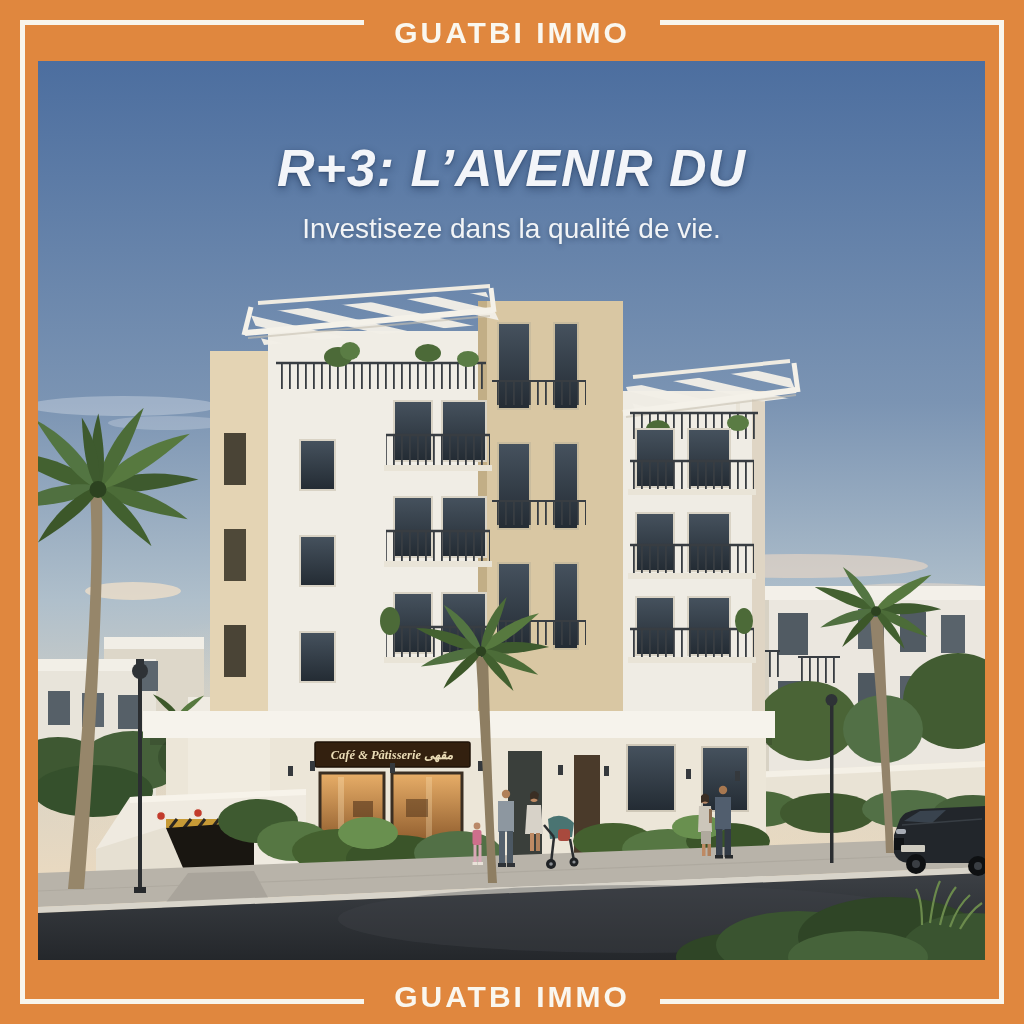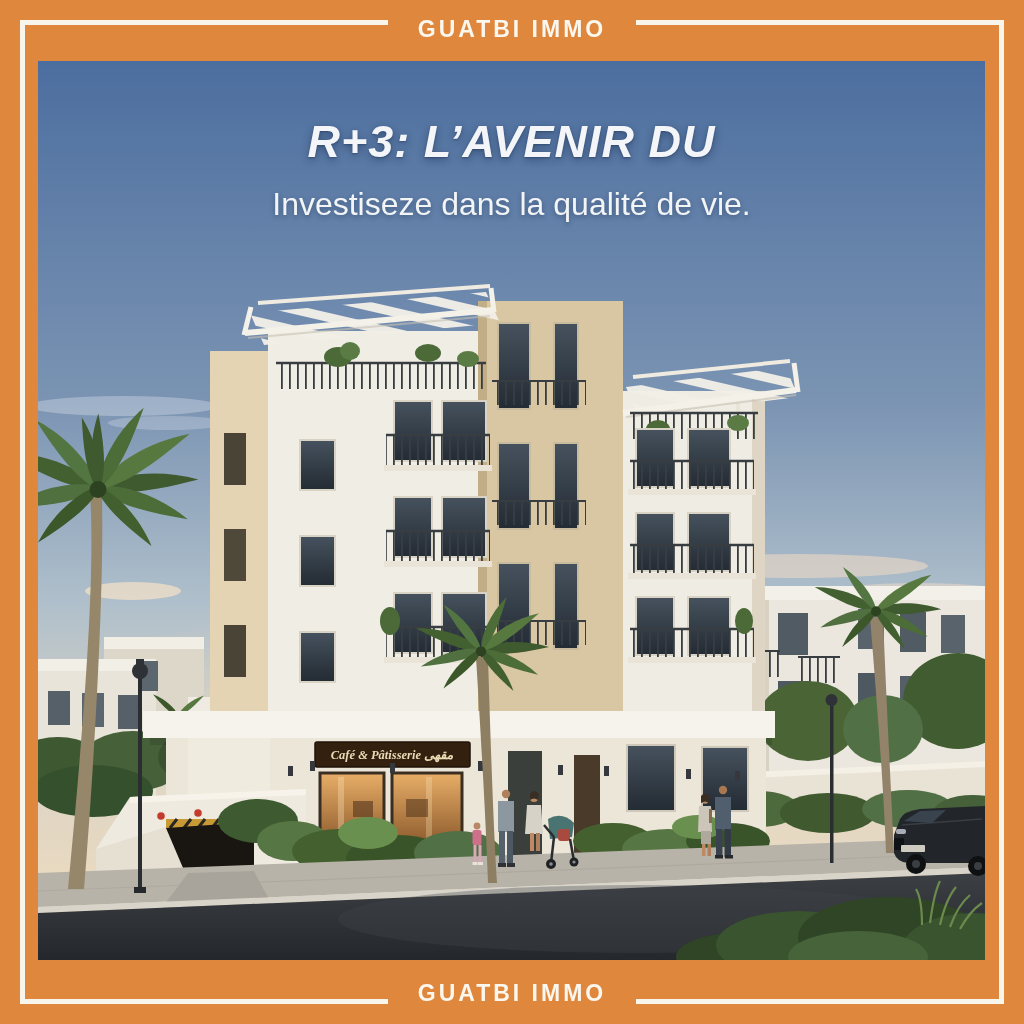--- a/index.html
+++ b/index.html
@@ -7,40 +7,41 @@
     width:1024px;height:1024px;position:relative;overflow:hidden;
     background:#E0873E;
     font-family:"Liberation Sans", sans-serif;
   }
   .frame-line{
     position:absolute;left:20px;top:20px;right:20px;bottom:20px;
     border:5px solid #F8F5EC;z-index:1;pointer-events:none;
   }
   .brand{
     position:absolute;left:0;width:100%;text-align:center;z-index:3;
-    color:#FAF7EF;font-weight:bold;font-size:23px;letter-spacing:3px;
+    color:#FAF7EF;font-weight:bold;font-size:30px;letter-spacing:3px;
   }
   .brand span{background:#E0873E;padding:6px 30px;display:inline-block;}
   .brand.top{top:10px;}
   .brand.bottom{top:974px;}
   .photo{
     position:absolute;left:38px;top:61px;width:947px;height:899px;
     overflow:hidden;z-index:2;background:#7B94B3;
   }
   .photo svg{position:absolute;left:0;top:0;width:100%;height:100%;}
   .hero{
     position:absolute;left:0;top:50px;width:100%;text-align:center;z-index:5;
   }
   .headline{
-    color:#F3F5F9;font-size:45px;line-height:61px;font-weight:bold;font-style:italic;
+    color:#F3F5F9;font-size:52px;line-height:61px;font-weight:bold;font-style:italic;
     letter-spacing:1px;
     text-shadow:0 3px 8px rgba(20,40,70,.45), 0 1px 2px rgba(20,40,70,.4);
+    margin-top:27px;
   }
   .subtitle{
-    margin-top:14px;color:#F2F4F6;font-size:32px;
+    margin-top:14px;color:#F2F4F6;font-size:28px;
     text-shadow:0 2px 5px rgba(20,40,70,.4);
   }
 </style>
 </head>
 <body>
 
 <div class="frame-line"></div>
 
 <div class="brand top">
   <span>GUATBI IMMO</span>

